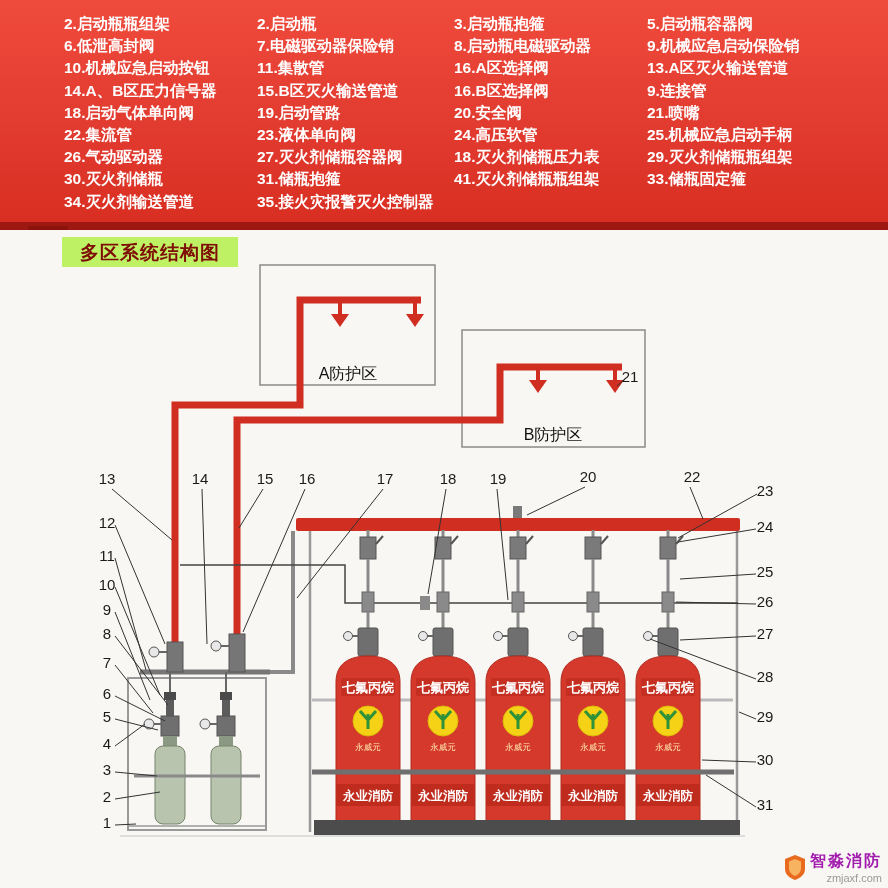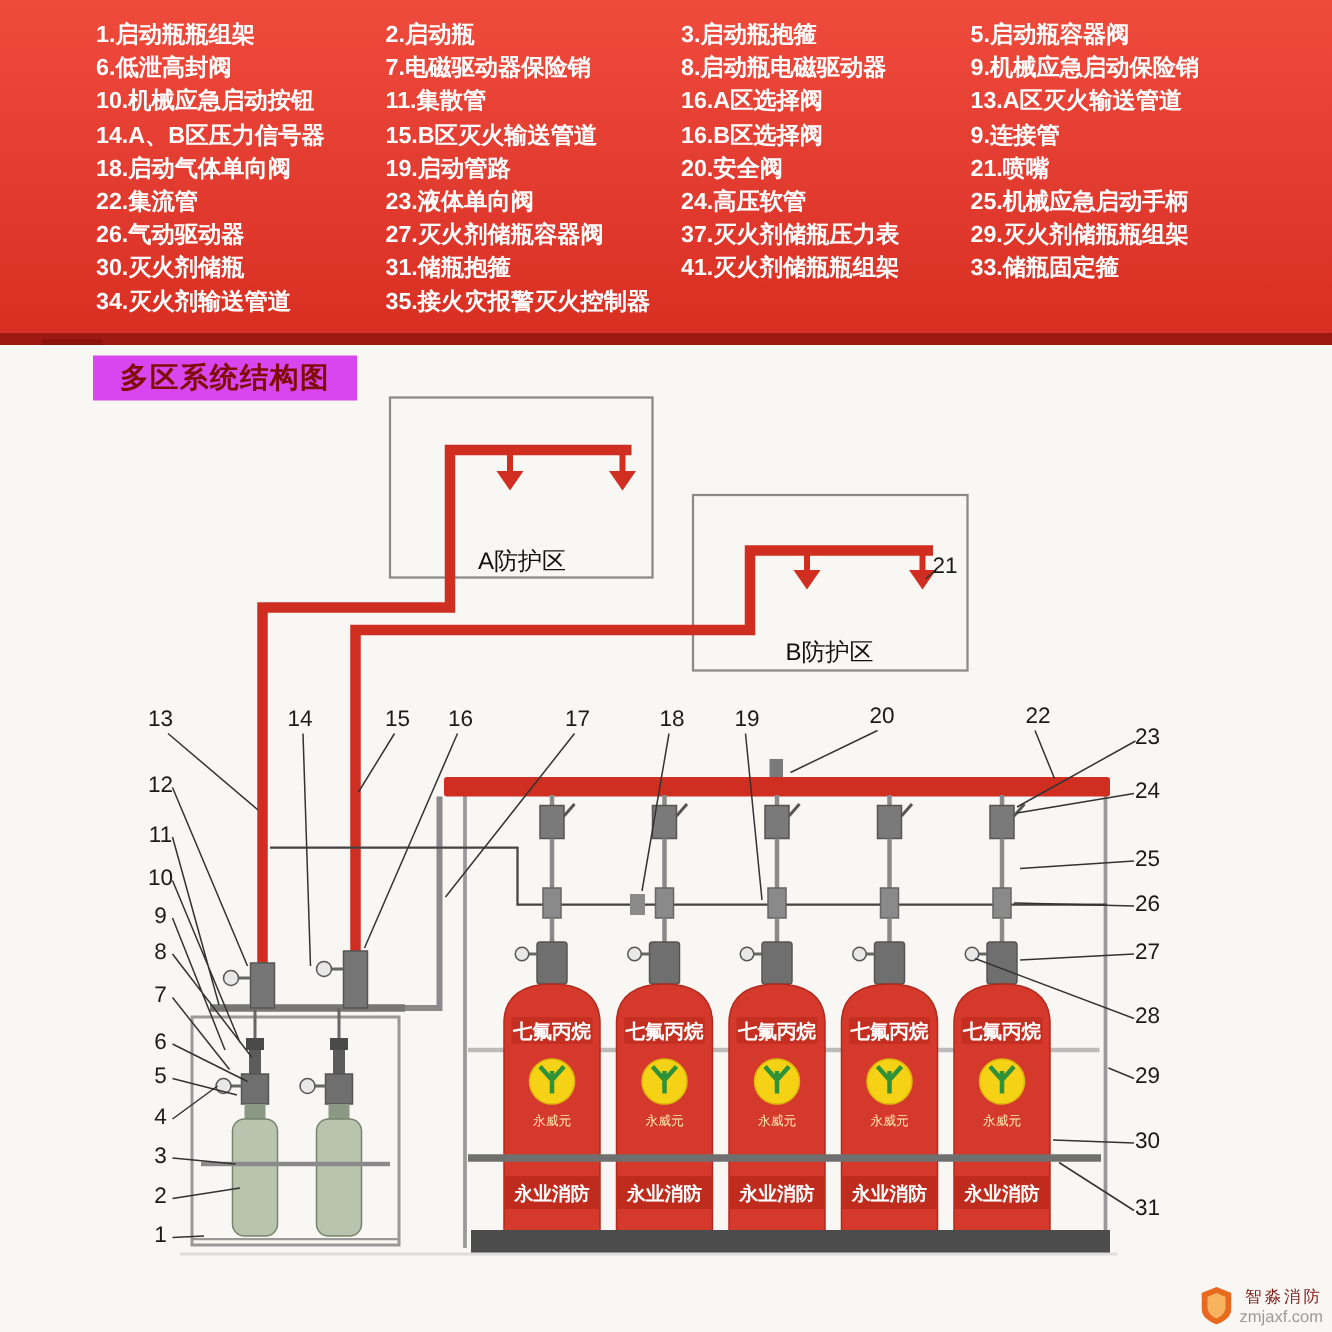--- a/index.html
+++ b/index.html
@@ -20,39 +20,39 @@
     height:22.2px; line-height:22.2px;
     color:#ffffff; font-weight:bold; font-size:15.5px; white-space:nowrap;
   }
   .legend-edge { position:absolute; top:222px; left:0; width:888px; height:8px; background:#9c1810; }
   .legend-tab  { position:absolute; top:226px; left:28px; width:40px; height:12px; background:#8c130c; }
 
   
   .diagram-area { position:absolute; top:230px; left:0; width:888px; height:658px; background:#f8f7f3; }
   .title-badge {
     position:absolute; top:237px; left:62px; width:176px; height:30px;
-    background:#d946ef; color:#7e0d06; font-weight:bold; font-size:19px;
+    background:#bef264; color:#7e0d06; font-weight:bold; font-size:19px;
     text-align:center; line-height:31px; letter-spacing:1px; z-index:3;
   }
   svg.diagram { position:absolute; top:232px; left:0; z-index:2; }
   svg text { font-family:"Liberation Sans", sans-serif; }
   .callout { font-size:15px; fill:#1a1a1a; }
   .zone-label { font-size:16px; fill:#111111; }
 
   
   .watermark { position:absolute; right:6px; bottom:4px; display:flex; align-items:center; gap:5px; z-index:4; }
   .wm-text { display:flex; flex-direction:column; align-items:flex-end; }
-  .wm-brand { font-size:11px; font-weight:normal; color:#7f1d1d; letter-spacing:2px; }
+  .wm-brand { font-size:16px; font-weight:bold; color:#a21caf; letter-spacing:2px; }
   .wm-site  { font-size:11px; color:#9a9a9a; }
 </style>
 </head>
 <body>
 
 <div class="legend">
-  <div class="legend-cell">1.启动瓶瓶组架</div>
+  <div class="legend-cell">2.启动瓶瓶组架</div>
   <div class="legend-cell">2.启动瓶</div>
   <div class="legend-cell">3.启动瓶抱箍</div>
   <div class="legend-cell">5.启动瓶容器阀</div>
   <div class="legend-cell">6.低泄高封阀</div>
   <div class="legend-cell">7.电磁驱动器保险销</div>
   <div class="legend-cell">8.启动瓶电磁驱动器</div>
   <div class="legend-cell">9.机械应急启动保险销</div>
   <div class="legend-cell">10.机械应急启动按钮</div>
   <div class="legend-cell">11.集散管</div>
   <div class="legend-cell">16.A区选择阀</div>
@@ -64,21 +64,21 @@
   <div class="legend-cell">18.启动气体单向阀</div>
   <div class="legend-cell">19.启动管路</div>
   <div class="legend-cell">20.安全阀</div>
   <div class="legend-cell">21.喷嘴</div>
   <div class="legend-cell">22.集流管</div>
   <div class="legend-cell">23.液体单向阀</div>
   <div class="legend-cell">24.高压软管</div>
   <div class="legend-cell">25.机械应急启动手柄</div>
   <div class="legend-cell">26.气动驱动器</div>
   <div class="legend-cell">27.灭火剂储瓶容器阀</div>
-  <div class="legend-cell">37.灭火剂储瓶压力表</div>
+  <div class="legend-cell">18.灭火剂储瓶压力表</div>
   <div class="legend-cell">29.灭火剂储瓶瓶组架</div>
   <div class="legend-cell">30.灭火剂储瓶</div>
   <div class="legend-cell">31.储瓶抱箍</div>
   <div class="legend-cell">41.灭火剂储瓶瓶组架</div>
   <div class="legend-cell">33.储瓶固定箍</div>
   <div class="legend-cell">34.灭火剂输送管道</div>
   <div class="legend-cell">35.接火灾报警灭火控制器</div>
 </div>
 <div class="legend-edge"></div>
 <div class="legend-tab"></div>

